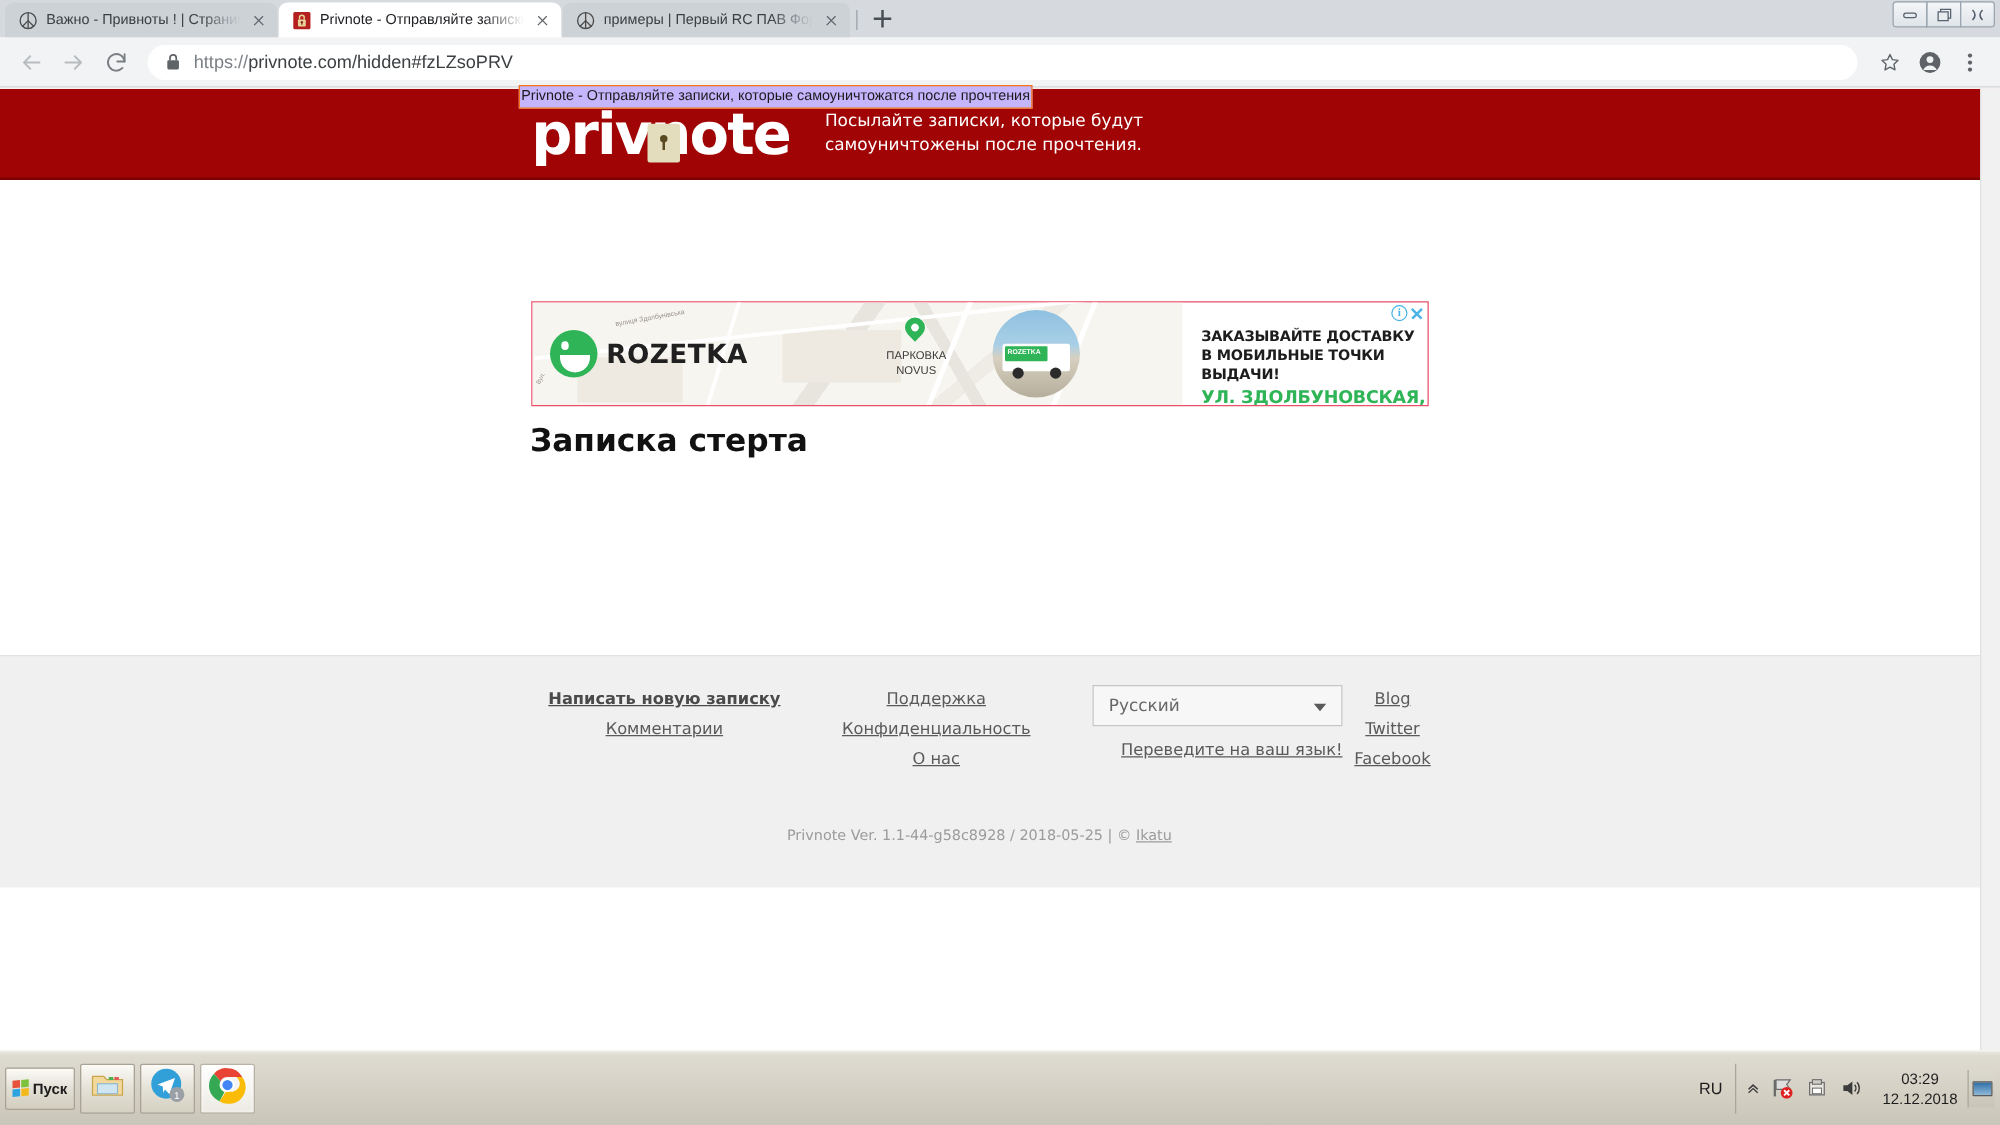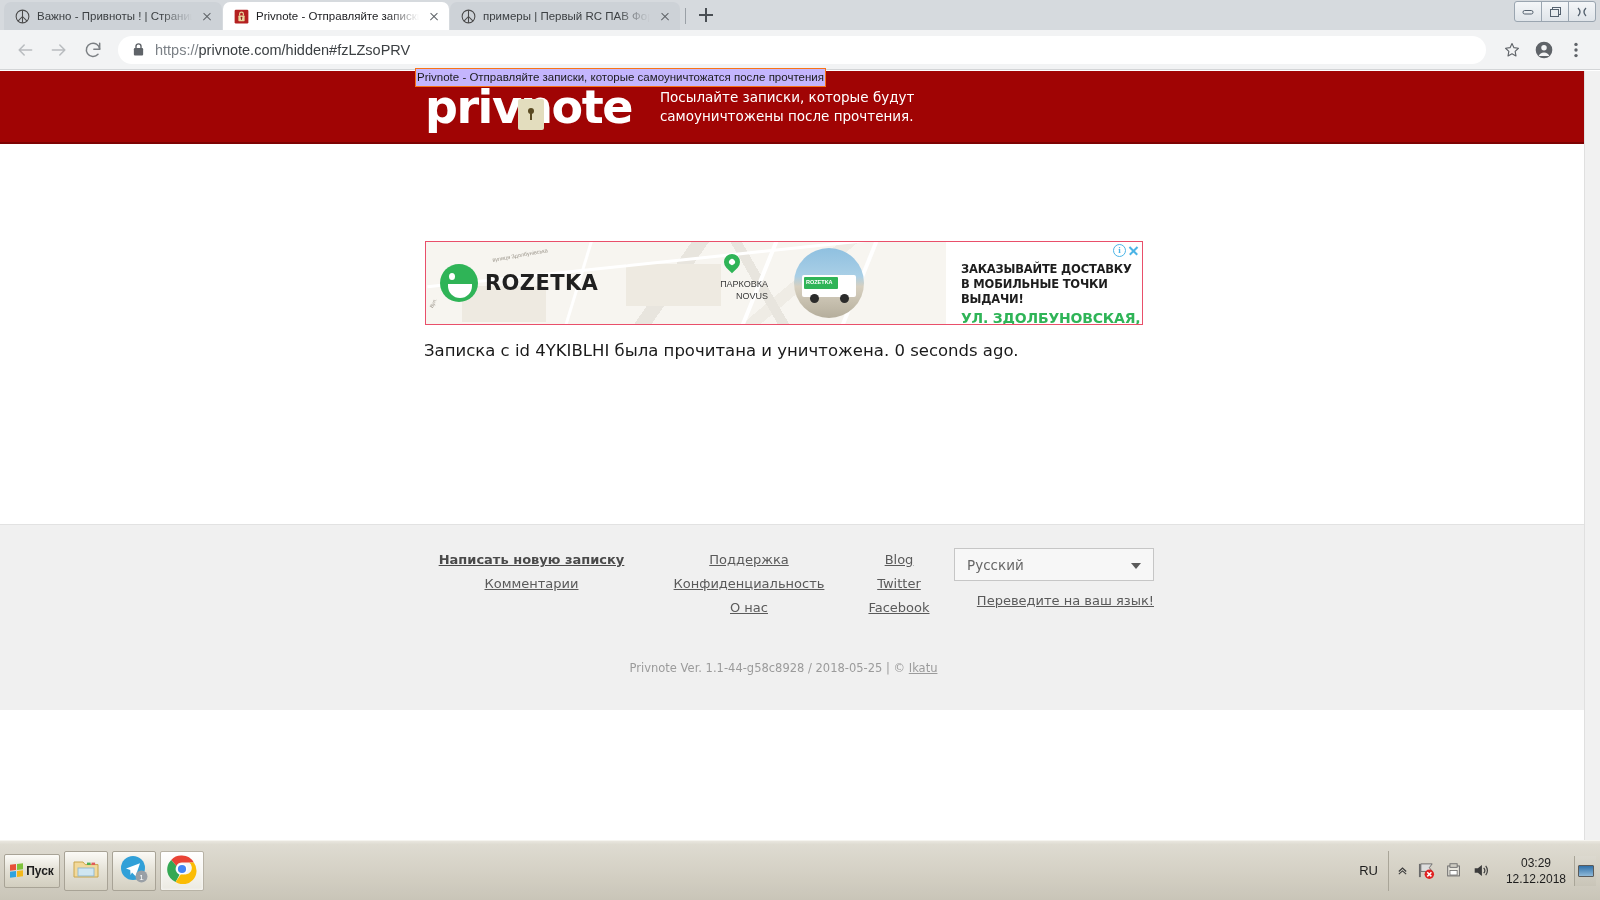--- a/index.html
+++ b/index.html
@@ -347,21 +347,21 @@
     position: absolute;
     left: 5px; top: 5px;
     width: 6px; height: 6px;
     border-radius: 50%;
     background: #ffffff;
   }
   #ad-parking {
     position: absolute;
     left: 272px; top: 36px;
     width: 70px;
-    text-align: right;
+    text-align: center;
     font-size: 9px;
     line-height: 12px;
     color: #3a3a3a;
   }
   #ad-truck-circle {
     position: absolute;
     left: 368px; top: 6px;
     width: 70px; height: 70px;
     border-radius: 50%;
     overflow: hidden;
@@ -809,50 +809,50 @@
           <div class="ad-line">ЗАКАЗЫВАЙТЕ ДОСТАВКУ</div>
           <div class="ad-line">В МОБИЛЬНЫЕ ТОЧКИ ВЫДАЧИ!</div>
           <div class="ad-line green">УЛ. ЗДОЛБУНОВСКАЯ, 7Г</div>
         </div>
 
         <div id="ad-choices">i</div>
         <div id="ad-close"></div>
       </div>
 
       <div id="message-block">
-        <p class="note-para">Записка с id 4YKIBLHI была прочитана и уничтожена. 0 seconds ago.</p>
+        <h1 id="note-title">Записка стерта</h1>
       </div>
     </div>
 
     <div id="site-footer">
       <div id="footer-cols">
 
         <div class="f-col c1">
           <span class="f-link bold">Написать новую записку</span>
           <span class="f-link">Комментарии</span>
         </div>
 
         <div class="f-col c2">
           <span class="f-link">Поддержка</span>
           <span class="f-link">Конфиденциальность</span>
           <span class="f-link">О нас</span>
-        </div>
-
-        <div class="f-col c3">
-          <span class="f-link">Blog</span>
-          <span class="f-link">Twitter</span>
-          <span class="f-link">Facebook</span>
         </div>
 
         <div class="f-col c4">
           <div id="lang-select">
             <span>Русский</span>
             <span id="lang-arrow"></span>
           </div>
           <span id="translate-link">Переведите на ваш язык!</span>
+        </div>
+
+        <div class="f-col c3">
+          <span class="f-link">Blog</span>
+          <span class="f-link">Twitter</span>
+          <span class="f-link">Facebook</span>
         </div>
       </div>
 
       <div id="version-line">
         <span>Privnote Ver. 1.1-44-g58c8928 / 2018-05-25 | © </span><a>Ikatu</a>
       </div>
     </div>
   </div>
 
   <div id="page-scroll-track"></div>

